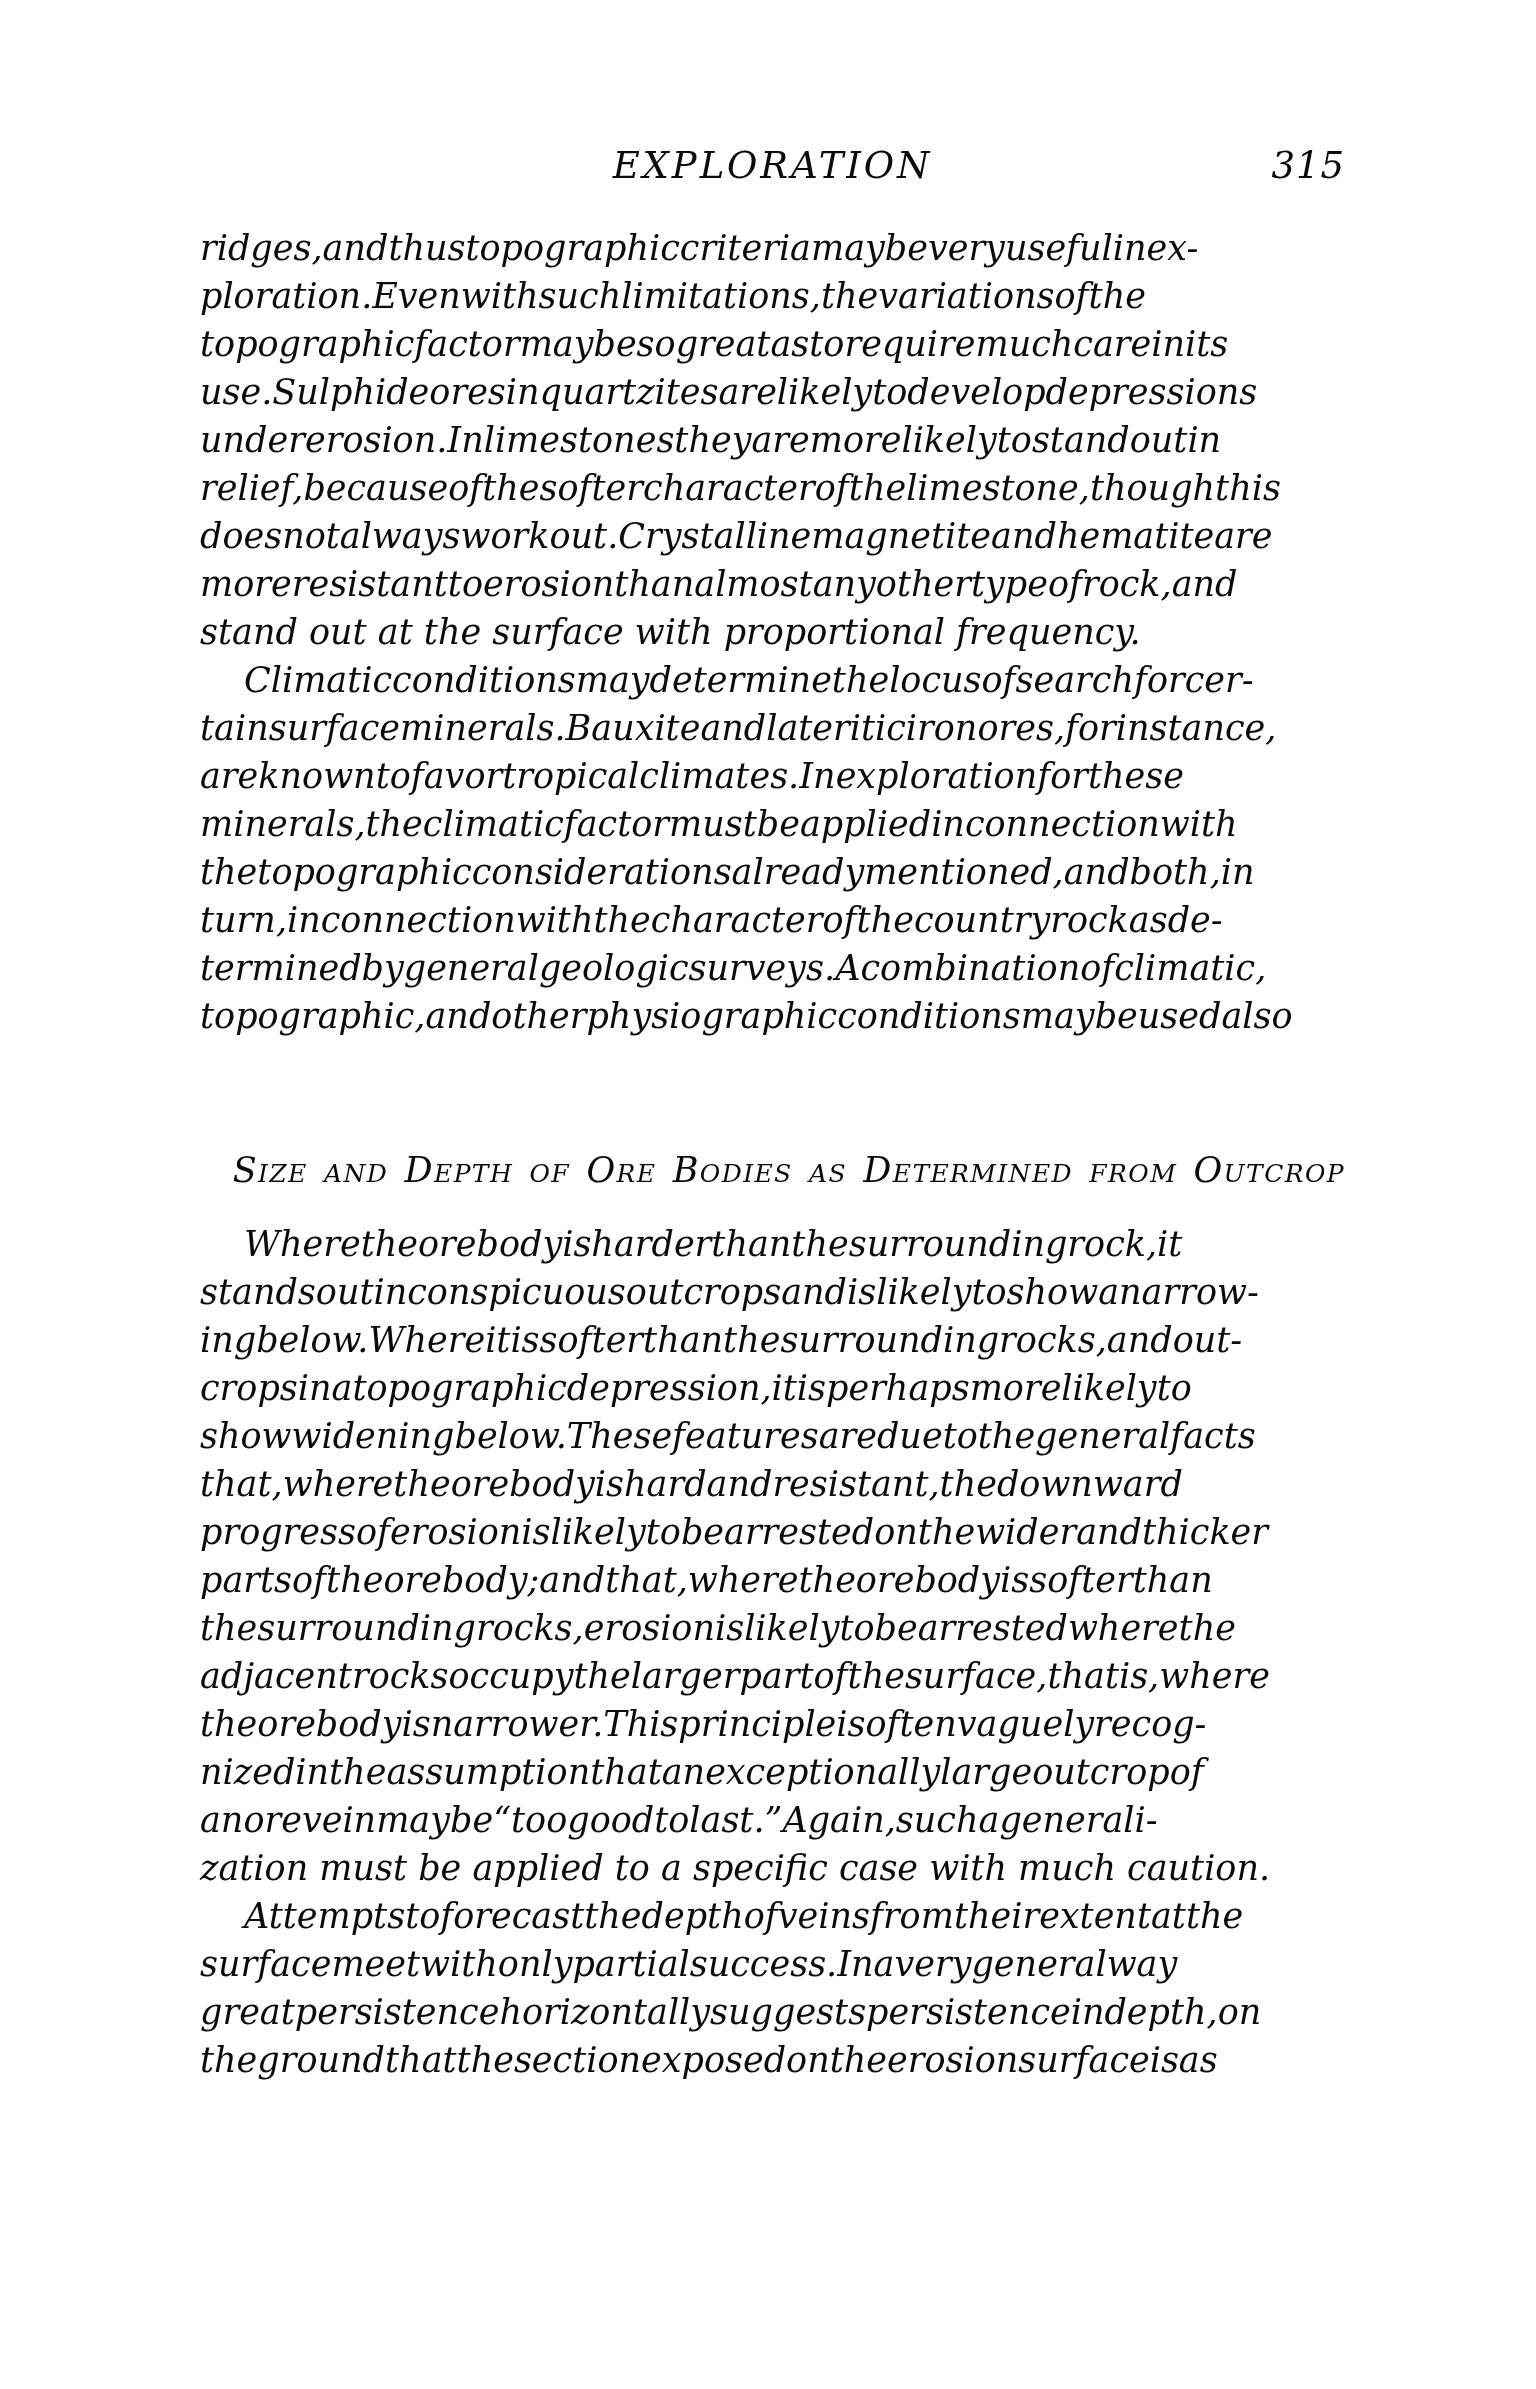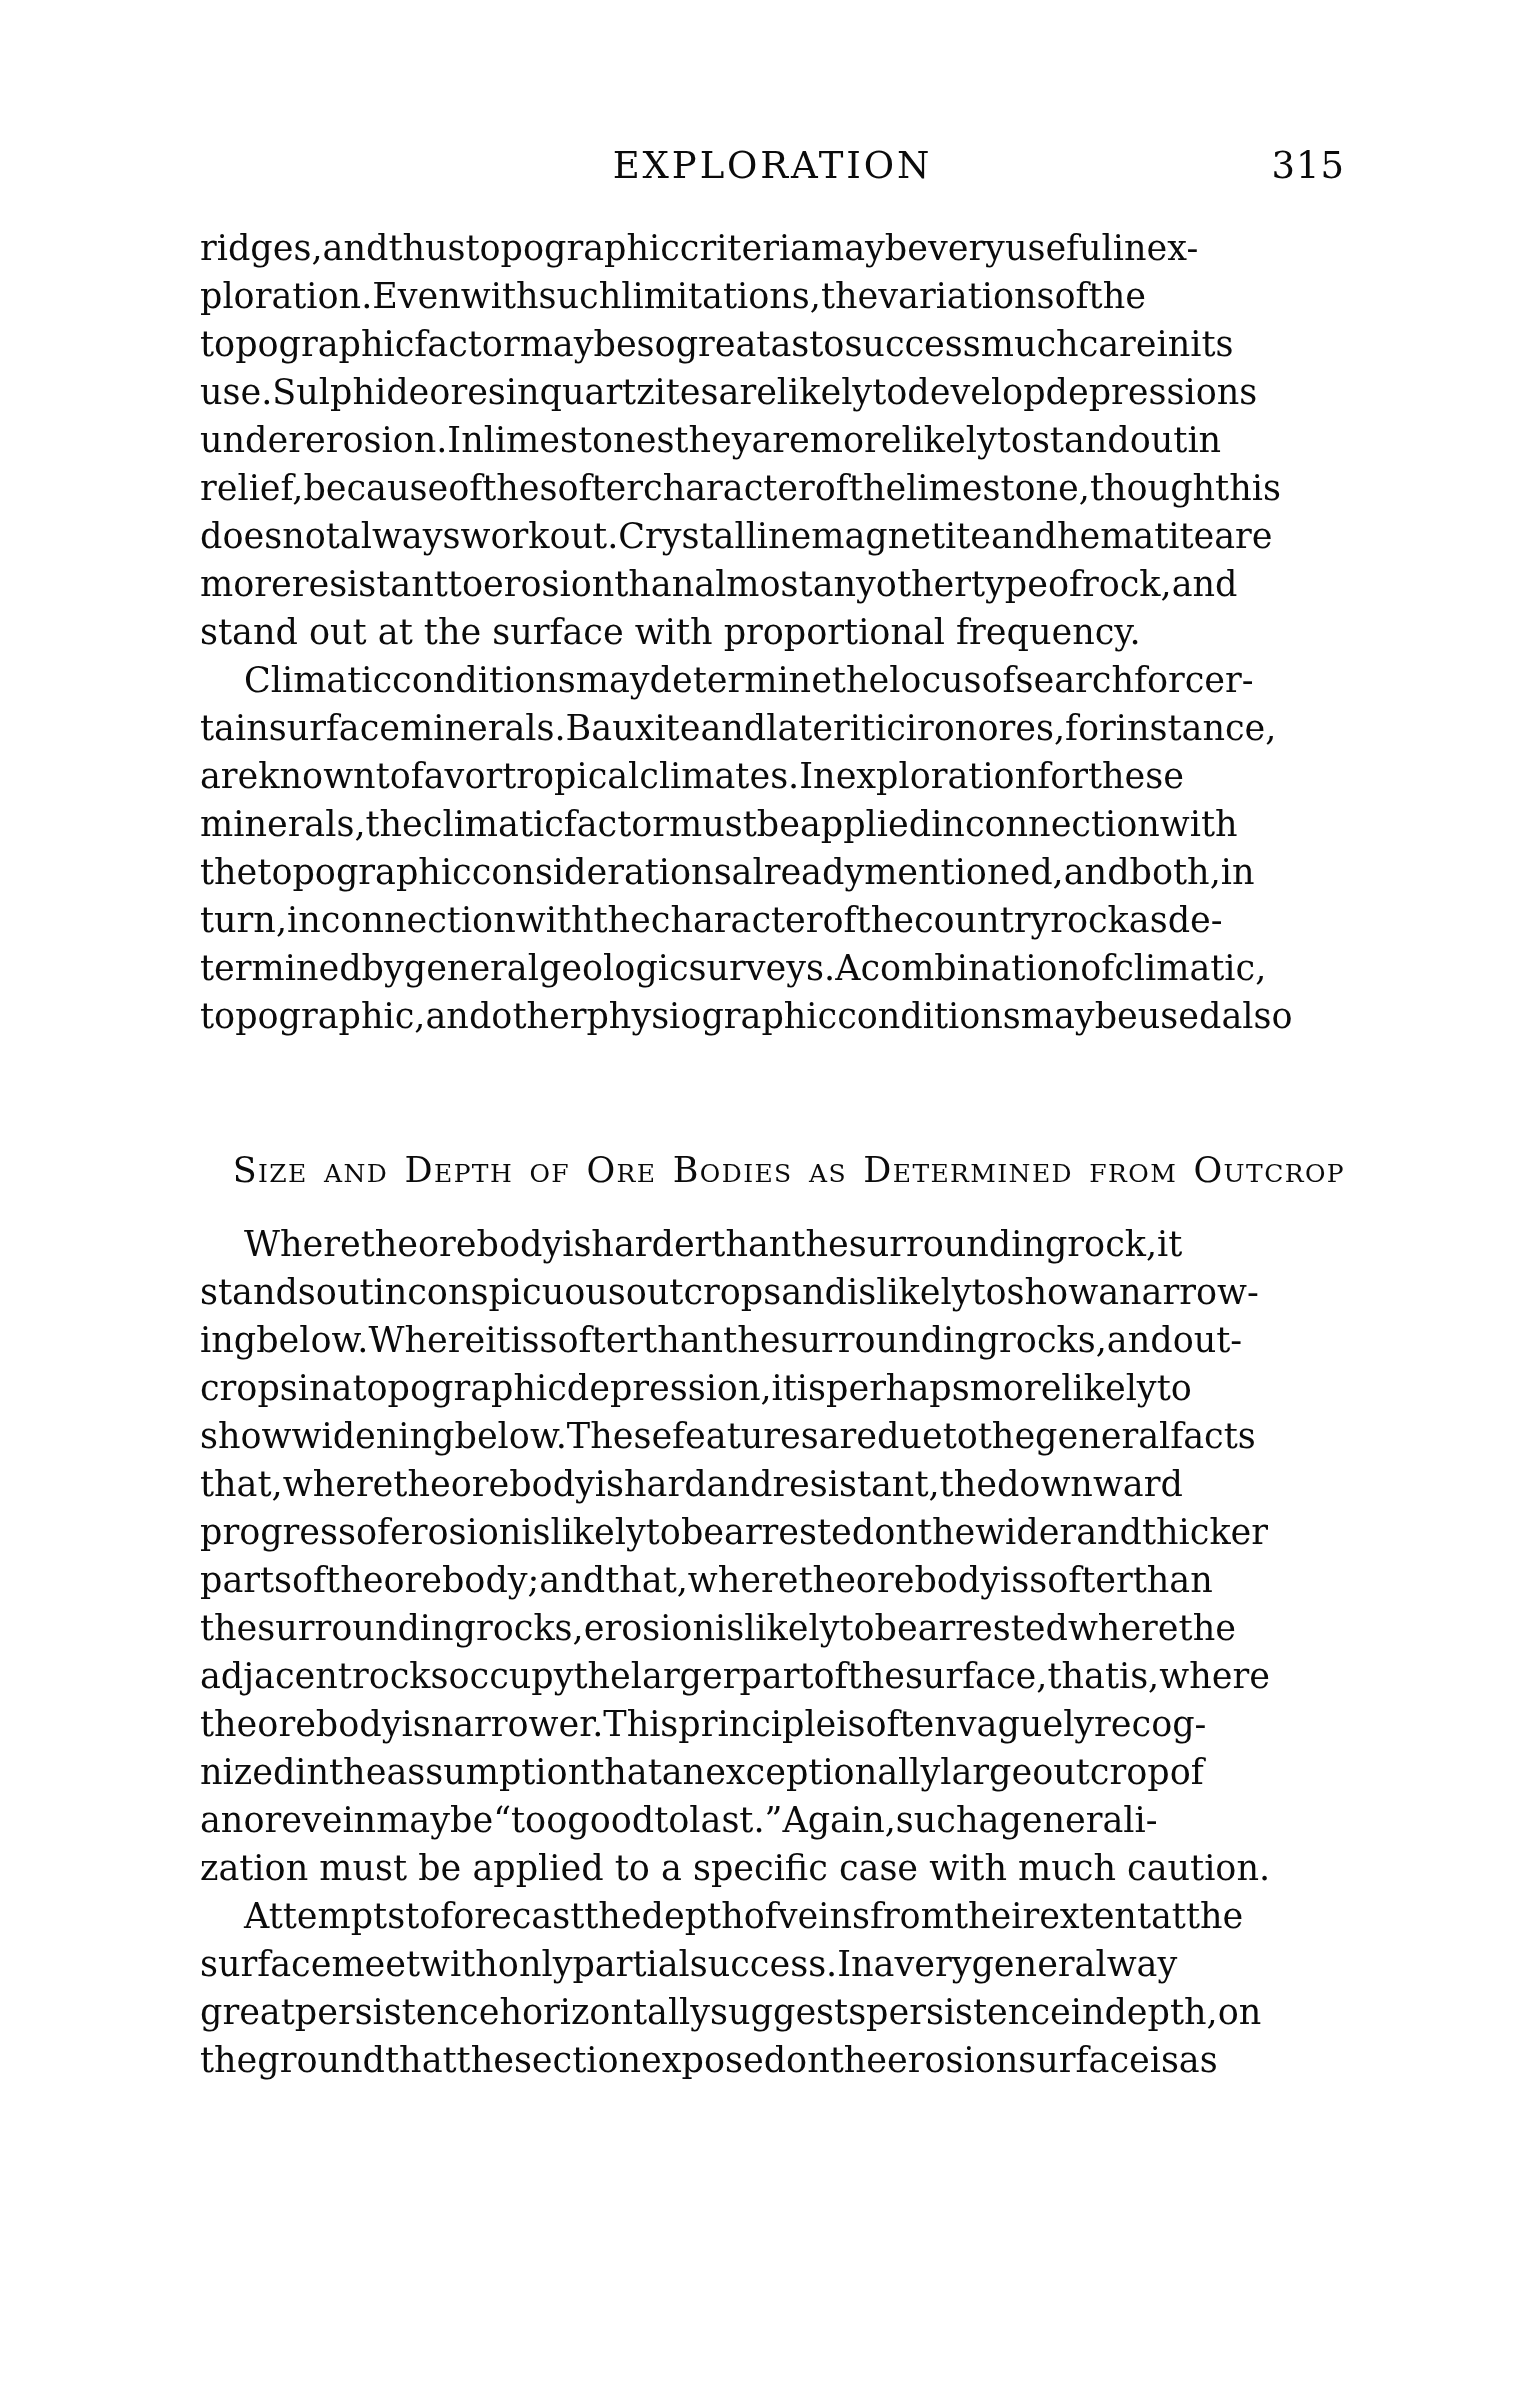--- a/index.html
+++ b/index.html
@@ -4,20 +4,21 @@
 <style>
   html, body { margin: 0; padding: 0; background: #ffffff; }
   .page {
     position: relative;
     width: 1536px;
     height: 2389px;
     background: #ffffff;
     color: #0b0b0b;
     font-family: "DejaVu Serif", "Liberation Serif", serif;
     overflow: hidden;
+    font-style: italic;
   }
   
   .runhead {
     position: absolute;
     top: 142px;
     left: 200px;
     width: 1145px;
     height: 48px;
     line-height: 48px;
     font-size: 37px;
@@ -104,21 +105,21 @@
       </div>
       <div class="line just">
         <span>topographic</span>
         <span>factor</span>
         <span>may</span>
         <span>be</span>
         <span>so</span>
         <span>great</span>
         <span>as</span>
         <span>to</span>
-        <span>success</span>
+        <span>require</span>
         <span>much</span>
         <span>care</span>
         <span>in</span>
         <span>its</span>
       </div>
       <div class="line just">
         <span>use.</span>
         <span>Sulphide</span>
         <span>ores</span>
         <span>in</span>

